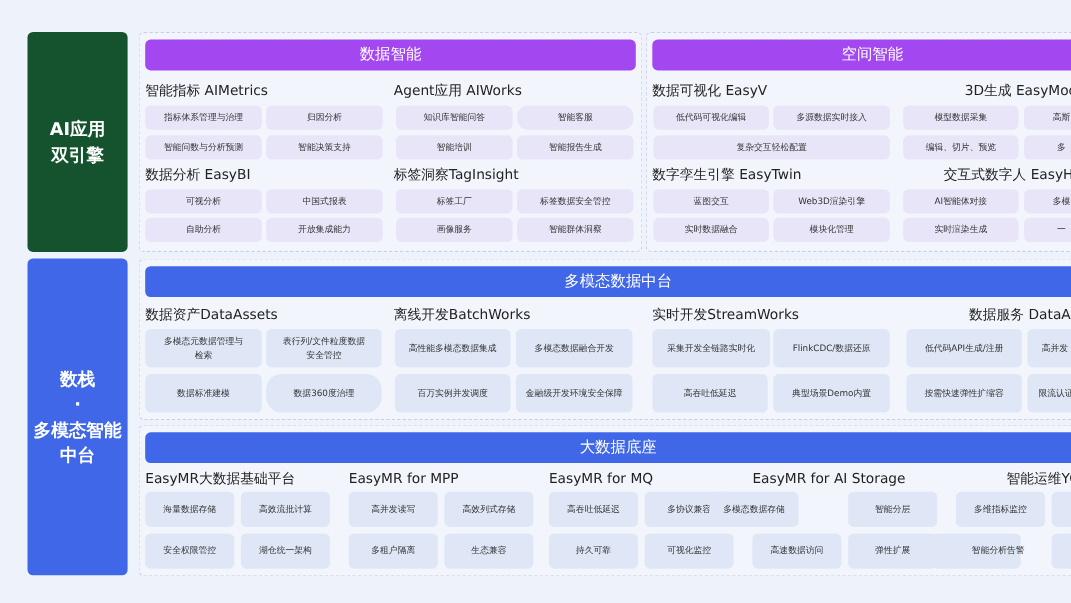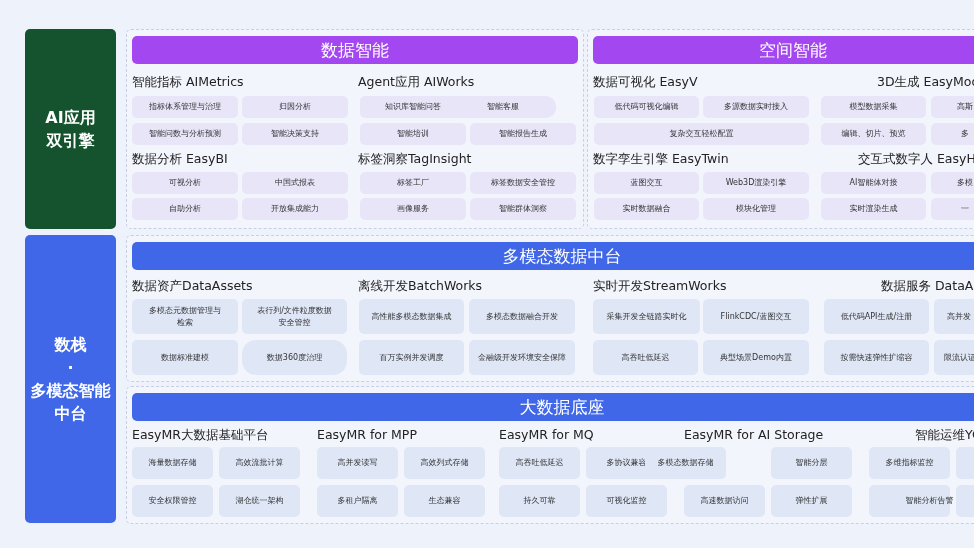--- a/index.html
+++ b/index.html
@@ -19,21 +19,21 @@
   .side.ds { top: 235px; height: 288px; background: #3f67e8; }
   .panel {
     position: absolute;
     border: 1px dashed #c9cde6;
     border-radius: 5px;
     background: #f3f5fc;
     box-sizing: border-box;
   }
   .bar {
     position: absolute; height: 28px; border-radius: 5px;
-    color: #fff; font-size: 17px; display: flex; align-items: center; justify-content: center;
+    color: #fff; font-size: 14px; display: flex; align-items: center; justify-content: center;
   }
   .bar.purple { background: #a348f0; }
   .bar.blue { background: #3f67e8; }
   .gtitle {
     position: absolute; font-size: 12.5px; color: #222; white-space: nowrap;
   }
   .cell {
     position: absolute; border-radius: 5px;
     font-size: 8px; color: #333;
     display: flex; align-items: center; justify-content: center; text-align: center;
@@ -61,21 +61,21 @@
 <div class="bar purple" style="left:132px;top:36px;width:446px;">数据智能</div>
 
 <div class="gtitle" style="left:132px;top:74px;width:218px;">智能指标 AIMetrics</div>
 <div class="cell p" style="left:132px;top:96px;width:106px;height:22px;">指标体系管理与治理</div>
 <div class="cell p" style="left:242px;top:96px;width:106px;height:22px;">归因分析</div>
 <div class="cell p" style="left:132px;top:123px;width:106px;height:22px;">智能问数与分析预测</div>
 <div class="cell p" style="left:242px;top:123px;width:106px;height:22px;">智能决策支持</div>
 
 <div class="gtitle" style="left:358px;top:74px;width:220px;">Agent应用 AIWorks</div>
 <div class="cell p" style="left:360px;top:96px;width:106px;height:22px;">知识库智能问答</div>
-<div class="cell p" style="left:450px;top:96px;width:106px;height:22px;border-radius:10px;">智能客服</div>
+<div class="cell p" style="left:470px;top:96px;width:106px;height:22px;border-radius:10px;">智能客服</div>
 <div class="cell p" style="left:360px;top:123px;width:106px;height:22px;">智能培训</div>
 <div class="cell p" style="left:470px;top:123px;width:106px;height:22px;">智能报告生成</div>
 
 <div class="gtitle" style="left:132px;top:151px;width:218px;">数据分析 EasyBI</div>
 <div class="cell p" style="left:132px;top:172px;width:106px;height:22px;">可视分析</div>
 <div class="cell p" style="left:242px;top:172px;width:106px;height:22px;">中国式报表</div>
 <div class="cell p" style="left:132px;top:198px;width:106px;height:22px;">自助分析</div>
 <div class="cell p" style="left:242px;top:198px;width:106px;height:22px;">开放集成能力</div>
 
 <div class="gtitle" style="left:358px;top:151px;width:220px;">标签洞察TagInsight</div>
@@ -120,21 +120,21 @@
 <div class="cell b" style="left:242px;top:340px;width:105px;height:35px;border-radius:14px;">数据360度治理</div>
 
 <div class="gtitle" style="left:358px;top:278px;width:220px;">离线开发BatchWorks</div>
 <div class="cell b" style="left:359px;top:299px;width:105px;height:35px;">高性能多模态数据集成</div>
 <div class="cell b" style="left:469px;top:299px;width:106px;height:35px;">多模态数据融合开发</div>
 <div class="cell b" style="left:359px;top:340px;width:105px;height:35px;">百万实例并发调度</div>
 <div class="cell b" style="left:469px;top:340px;width:106px;height:35px;">金融级开发环境安全保障</div>
 
 <div class="gtitle" style="left:593px;top:278px;width:218px;">实时开发StreamWorks</div>
 <div class="cell b" style="left:593px;top:299px;width:107px;height:35px;">采集开发全链路实时化</div>
-<div class="cell b" style="left:703px;top:299px;width:106px;height:35px;">FlinkCDC/蓝图交互</div>
+<div class="cell b" style="left:703px;top:299px;width:106px;height:35px;">FlinkCDC/数据还原</div>
 <div class="cell b" style="left:593px;top:340px;width:105px;height:35px;">高吞吐低延迟</div>
 <div class="cell b" style="left:703px;top:340px;width:106px;height:35px;">典型场景Demo内置</div>
 
 <div class="gtitle" style="left:820px;top:278px;width:220px;text-align:left;padding-left:61px;">数据服务 DataAPI</div>
 <div class="cell b" style="left:824px;top:299px;width:105px;height:35px;">低代码API生成/注册</div>
 <div class="cell b" style="left:934px;top:299px;width:106px;height:35px;justify-content:flex-start;padding-left:13px;">高并发</div>
 <div class="cell b" style="left:824px;top:340px;width:105px;height:35px;">按需快速弹性扩缩容</div>
 <div class="cell b" style="left:934px;top:340px;width:106px;height:35px;justify-content:flex-start;padding-left:10px;">限流认证</div>
 
 <div class="panel" style="left:126px;top:386px;width:860px;height:138px;"></div>
@@ -160,14 +160,14 @@
 
 <div class="gtitle" style="left:684px;top:427px;width:168px;">EasyMR for AI Storage</div>
 <div class="cell b" style="left:645px;top:447px;width:81px;height:32px;">多模态数据存储</div>
 <div class="cell b" style="left:771px;top:447px;width:81px;height:32px;">智能分层</div>
 <div class="cell b" style="left:684px;top:485px;width:81px;height:32px;">高速数据访问</div>
 <div class="cell b" style="left:771px;top:485px;width:81px;height:32px;">弹性扩展</div>
 
 <div class="gtitle" style="left:869px;top:427px;width:168px;text-align:left;padding-left:46px;">智能运维YO</div>
 <div class="cell b" style="left:869px;top:447px;width:81px;height:32px;">多维指标监控</div>
 <div class="cell b" style="left:956px;top:447px;width:81px;height:32px;"></div>
-<div class="cell b" style="left:869px;top:485px;width:81px;height:32px;padding-left:44px;">智能分析告警</div>
+<div class="cell b" style="left:847px;top:485px;width:81px;height:32px;padding-left:44px;">智能分析告警</div>
 <div class="cell b" style="left:956px;top:485px;width:81px;height:32px;"></div>
 
 </body></html>

